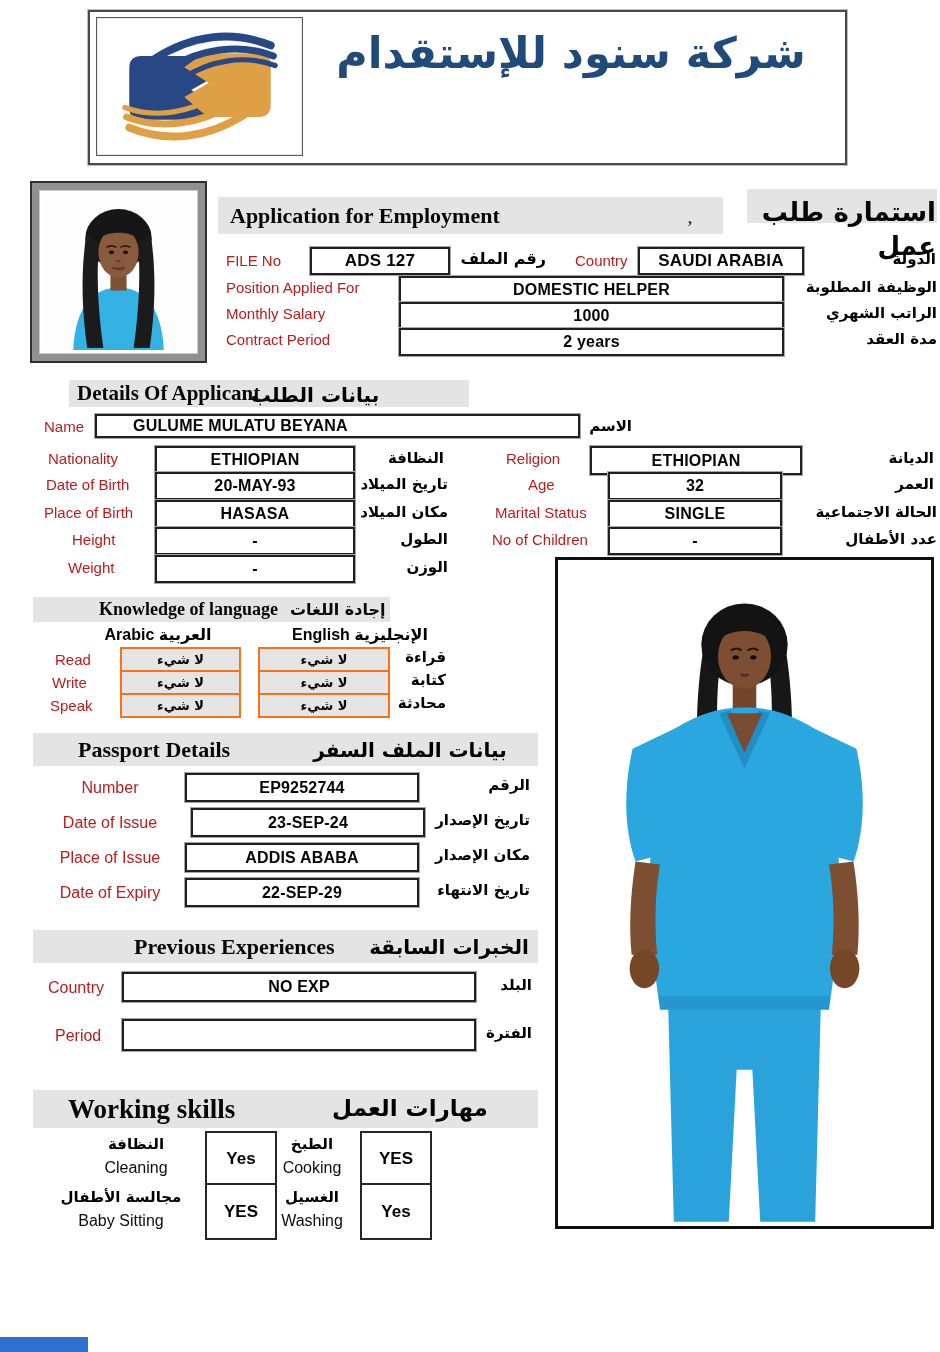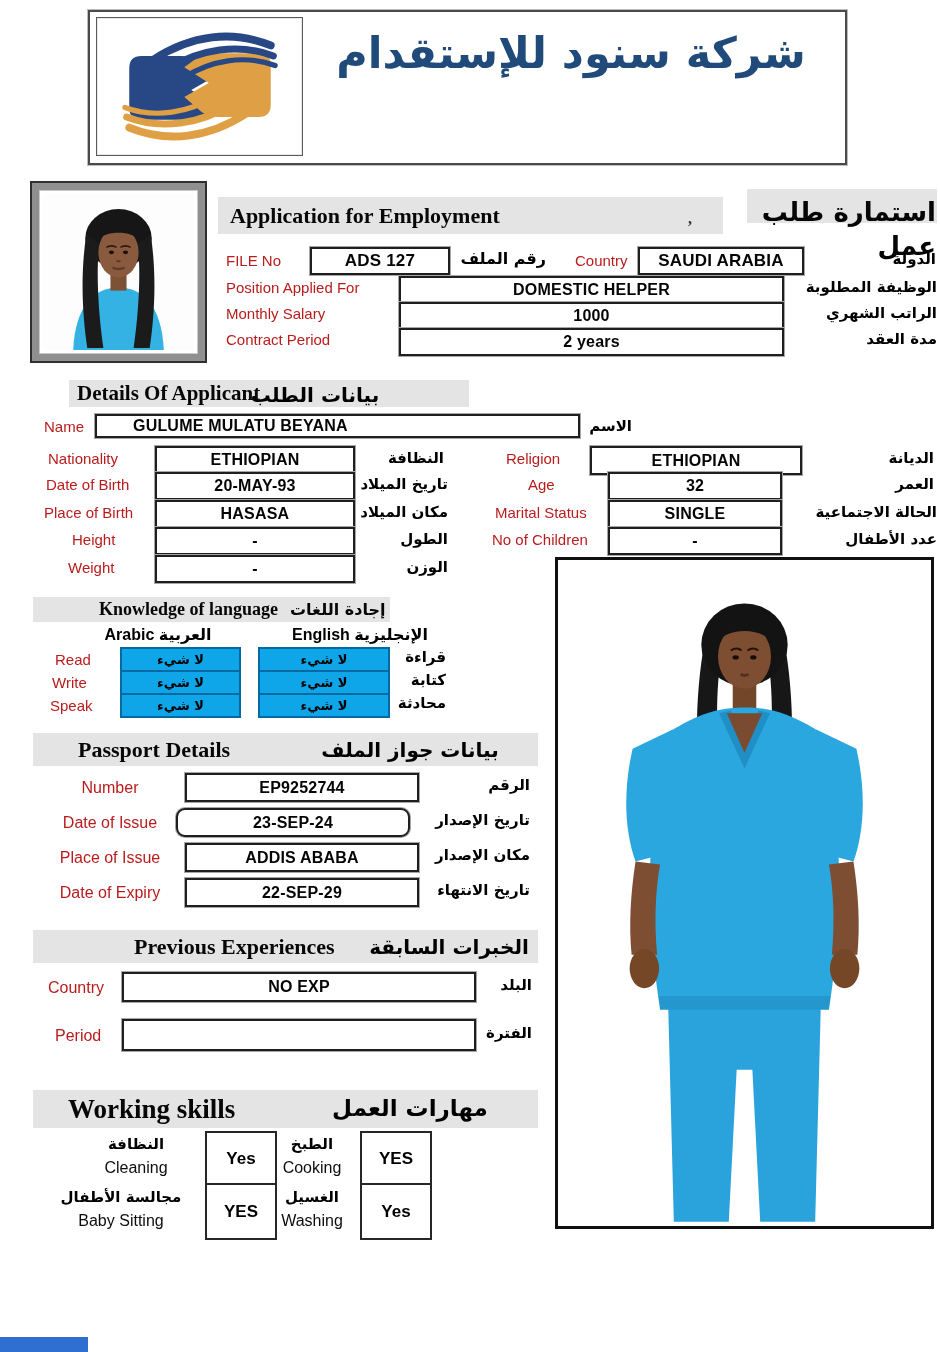--- a/index.html
+++ b/index.html
@@ -37,21 +37,21 @@
 
   
   .app-bar-en { left:218px; top:197px; width:505px; height:37px; padding-left:12px; box-sizing:border-box; }
   .app-bar-en .en { font-size:22px; }
   .app-bar-ar { left:747px; top:189px; width:190px; height:34px; }
   .app-title-ar { position:absolute; left:700px; top:196px; width:236px; text-align:right;
                   font:bold 26px/1.3 "DejaVu Sans",sans-serif; direction:rtl; color:#060606; }
   .app-title-mark { position:absolute; left:688px; top:210px; font:bold 16px "Liberation Serif",serif; color:#333; }
 
   
-  .langbox { position:absolute; background:#0ea5e9; border:2px solid #0369a1; display:flex; align-items:center; justify-content:center;
+  .langbox { position:absolute; background:#e5e5e5; border:2px solid #f97316; display:flex; align-items:center; justify-content:center;
              font:bold 13px "DejaVu Sans",sans-serif; direction:rtl; }
 
   
   .sklbl { position:absolute; text-align:center; }
   .sklbl .a { display:block; font:bold 15px/1.45 "DejaVu Sans",sans-serif; direction:rtl; }
   .sklbl .e { display:block; font:16px/1.45 "Liberation Sans",sans-serif; color:#0d0d0d; }
   .skbox { position:absolute; background:#fff; border:2px solid #262626; display:flex; align-items:center; justify-content:center;
            font:bold 17px "Liberation Sans",sans-serif; }
 
   
@@ -227,28 +227,28 @@
   <span class="arl" style="left:398px; top:671px; width:48px;">كتابة</span>
 
   <span class="lbl" style="left:50px; top:697px;">Speak</span>
   <div class="langbox" style="left:120px; top:693px; width:117px; height:21px;">لا شيء</div>
   <div class="langbox" style="left:258px; top:693px; width:128px; height:21px;">لا شيء</div>
   <span class="arl" style="left:394px; top:694px; width:52px;">محادثة</span>
 
   <div class="sbar" style="left:33px; top:733px; width:505px; height:33px; padding-left:45px; box-sizing:border-box;">
     <span class="en" style="font-size:22px;">Passport Details</span>
   </div>
-  <span class="arl" style="left:310px; top:737px; width:200px; font-size:20px; text-align:center;">بيانات جواز الملف</span>
+  <span class="arl" style="left:310px; top:737px; width:200px; font-size:20px; text-align:center;">بيانات الملف السفر</span>
 
   <span class="lbl" style="left:40px; top:778px; width:140px; text-align:center; font-size:16px;">Number</span>
   <div class="vbox" style="left:185px; top:773px; width:230px; height:25px;">EP9252744</div>
   <span class="arl" style="left:440px; top:776px; width:90px;">الرقم</span>
 
   <span class="lbl" style="left:40px; top:813px; width:140px; text-align:center; font-size:16px;">Date of Issue</span>
-  <div class="vbox" style="left:176px; top:808px; width:230px; height:25px;border-radius:9px;">23-SEP-24</div>
+  <div class="vbox" style="left:191px; top:808px; width:230px; height:25px;">23-SEP-24</div>
   <span class="arl" style="left:440px; top:811px; width:90px;">تاريخ الإصدار</span>
 
   <span class="lbl" style="left:40px; top:848px; width:140px; text-align:center; font-size:16px;">Place of Issue</span>
   <div class="vbox" style="left:185px; top:843px; width:230px; height:25px;">ADDIS ABABA</div>
   <span class="arl" style="left:440px; top:846px; width:90px;">مكان الإصدار</span>
 
   <span class="lbl" style="left:40px; top:883px; width:140px; text-align:center; font-size:16px;">Date of Expiry</span>
   <div class="vbox" style="left:185px; top:878px; width:230px; height:25px;">22-SEP-29</div>
   <span class="arl" style="left:440px; top:881px; width:90px;">تاريخ الانتهاء</span>
 

